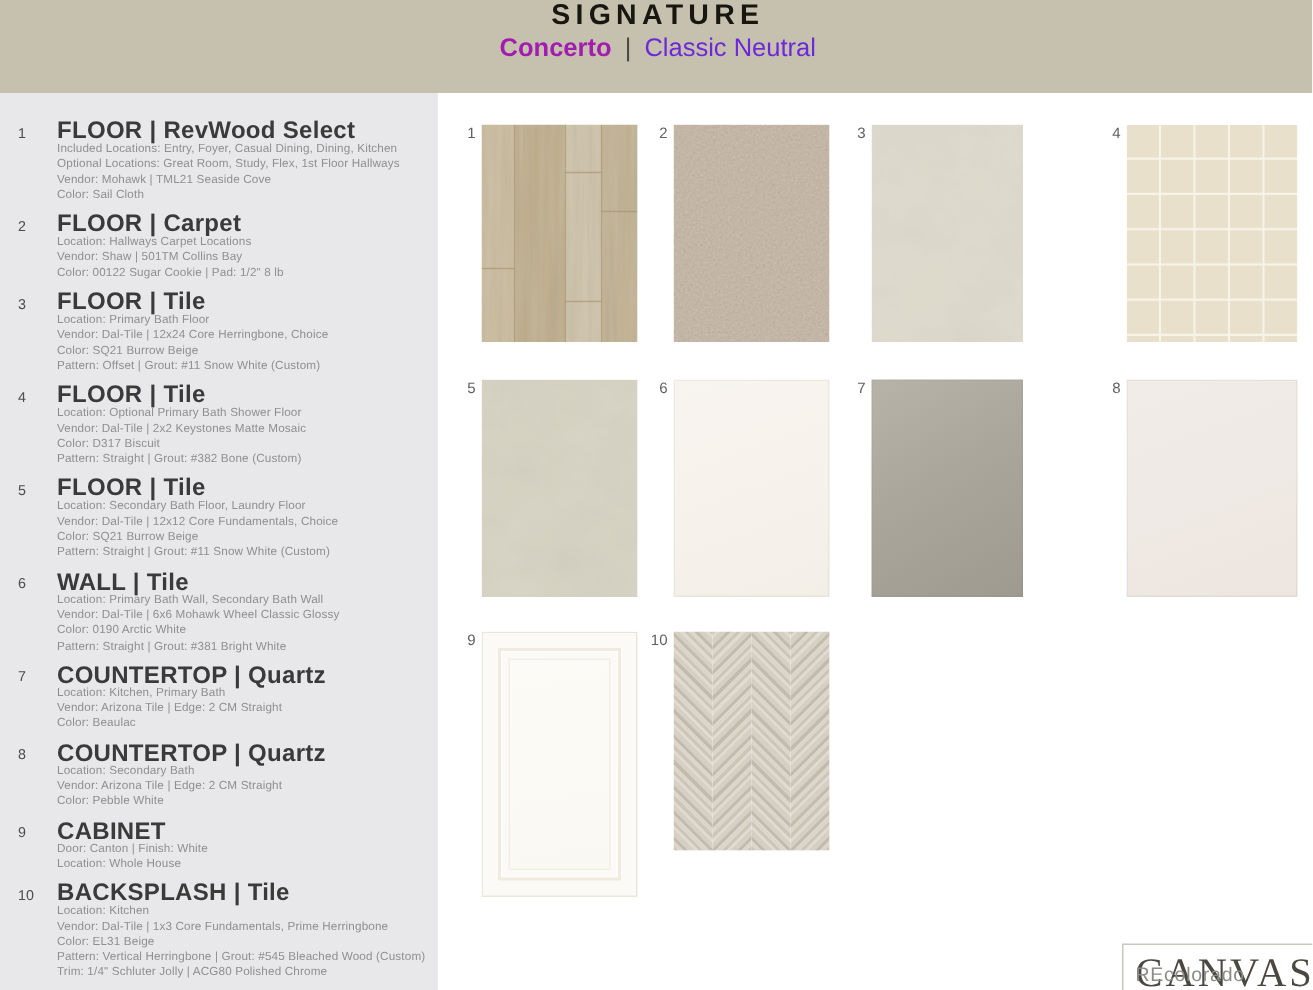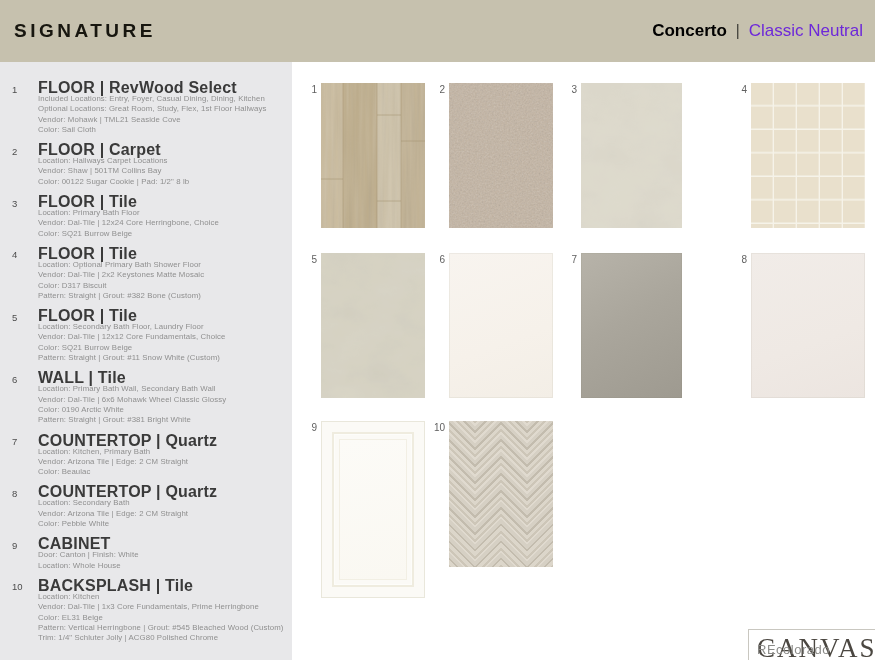--- a/index.html
+++ b/index.html
@@ -3,24 +3,24 @@
 <meta charset="utf-8">
 <style>
   html,body{margin:0;padding:0;}
   body{width:875px;height:660px;overflow:hidden;background:#fff;
        font-family:"Liberation Sans",sans-serif;-webkit-font-smoothing:antialiased;}
   .page{position:relative;width:875px;height:660px;background:#fff;overflow:hidden;}
 
   
   .header{position:absolute;left:0;top:0;width:875px;height:62px;
           background:var(--header_bg,#c6c1ae);display:flex;align-items:center;
-          justify-content:space-between;box-sizing:border-box;padding:0 12px 0 14px;}
+          box-sizing:border-box;padding:0 12px 0 14px;flex-direction:column;}
   .brand{font-size:19px;font-weight:700;letter-spacing:3.5px;color:#17160f;}
   .header-title{font-size:17px;color:#2c2b26;white-space:nowrap;}
-  .header-title .collection{font-weight:700;color:#000000;}
+  .header-title .collection{font-weight:700;color:#a21caf;}
   .header-title .divider{font-weight:300;color:#4a4942;padding:0 4px;}
   .header-title .palette{font-weight:400;color:#6d28d9;}
 
   
   .sidebar{position:absolute;left:0;top:62px;width:292px;height:598px;
            background:var(--sidebar_bg,#e8e8ea);box-sizing:border-box;
            padding:20px 8px 0 12px;overflow:hidden;}
   .spec-item{display:flex;margin-bottom:9px;}
   .spec-num{width:26px;flex:none;font-size:9.5px;color:#4c4c4c;padding-top:1.5px;}
   .spec-body{flex:1;min-width:0;}
@@ -120,20 +120,21 @@
       </div>
 
       <div class="spec-item">
         <div class="spec-num">3</div>
         <div class="spec-body">
           <div class="spec-title">FLOOR | Tile</div>
           <div>
             <div class="spec-line">Location: Primary Bath Floor</div>
             <div class="spec-line">Vendor: Dal-Tile | 12x24 Core Herringbone, Choice</div>
             <div class="spec-line">Color: SQ21 Burrow Beige</div>
+            <div class="spec-line">Pattern: Offset | Grout: #11 Snow White (Custom)</div>
           </div>
         </div>
       </div>
 
       <div class="spec-item">
         <div class="spec-num">4</div>
         <div class="spec-body">
           <div class="spec-title">FLOOR | Tile</div>
           <div>
             <div class="spec-line">Location: Optional Primary Bath Shower Floor</div>

